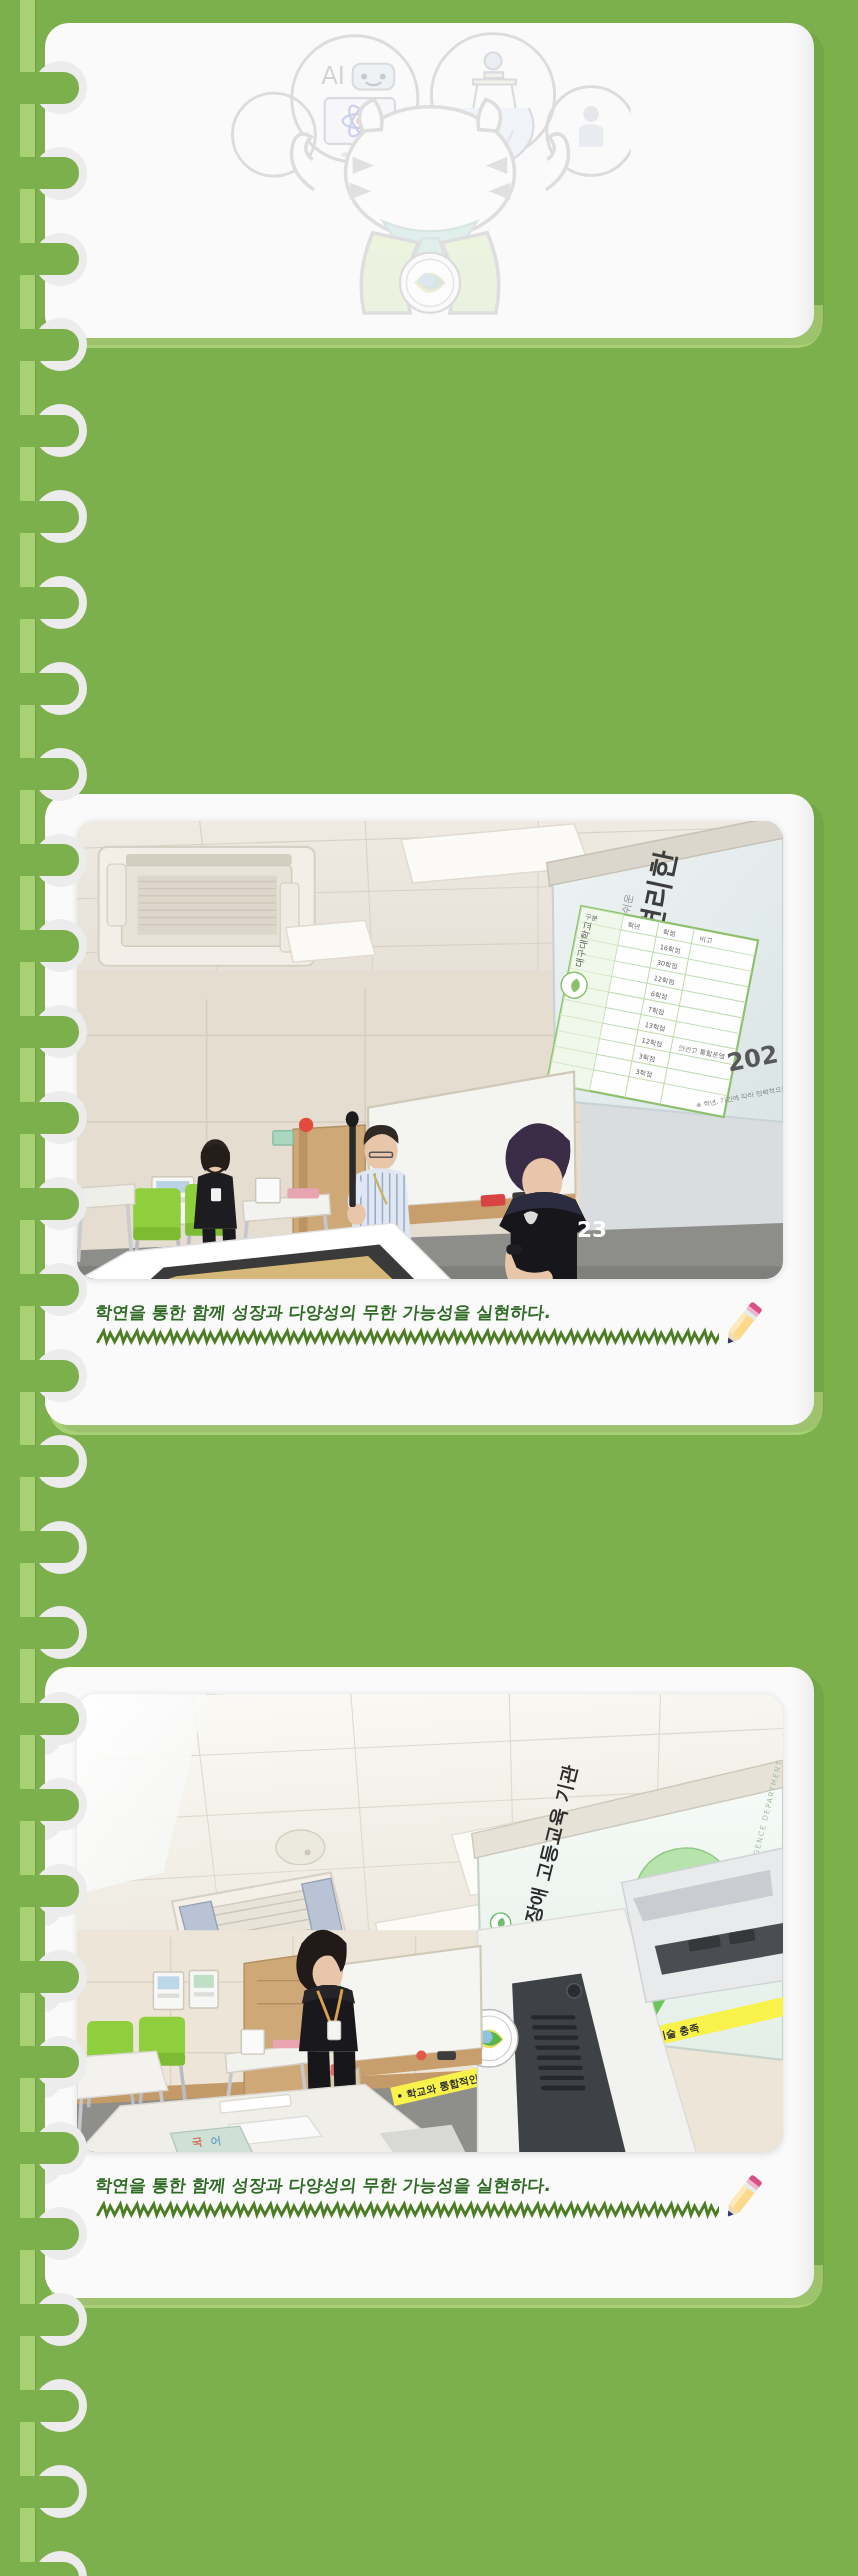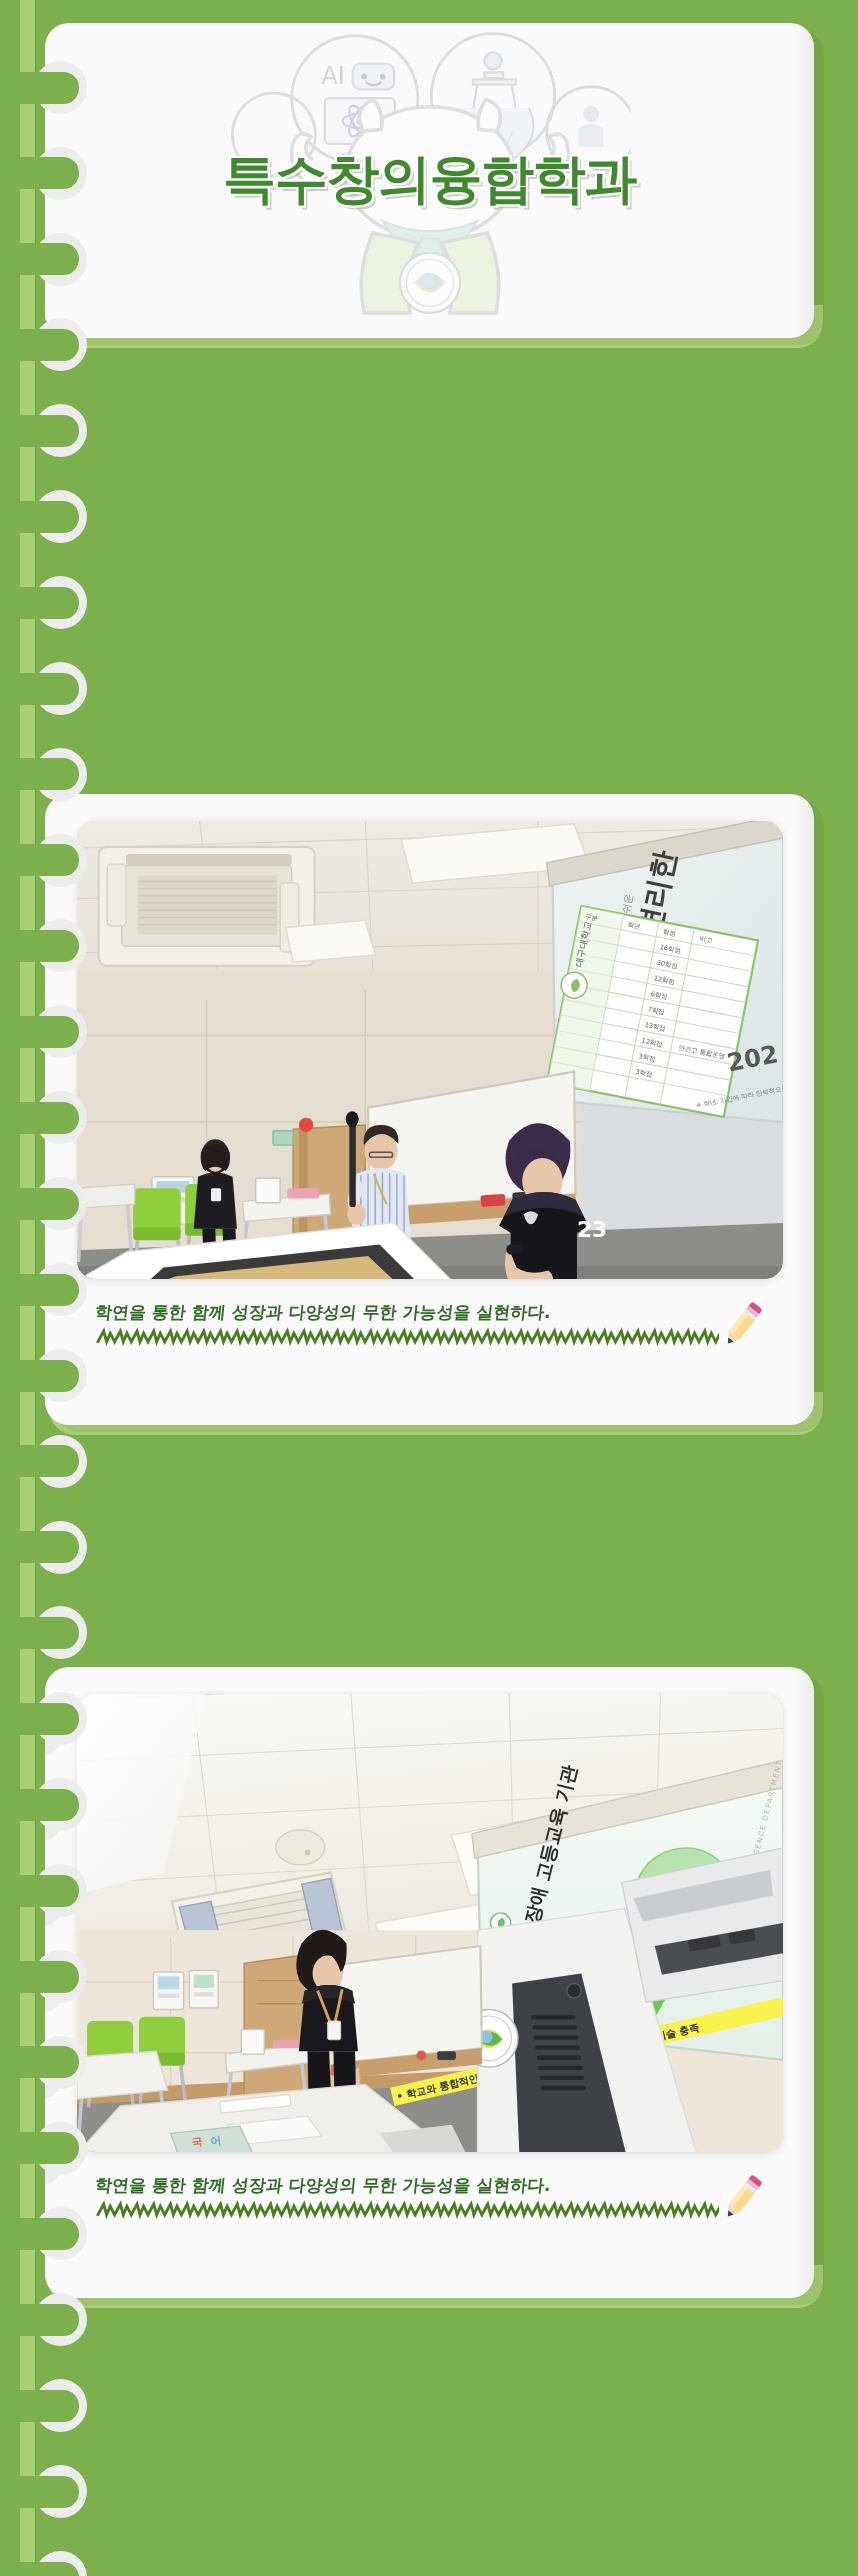--- a/index.html
+++ b/index.html
@@ -256,21 +256,20 @@
             <circle cx="280" cy="362" r="42" fill="#fcfcfc" stroke="#b1b1b1" stroke-width="3"></circle>
             <circle cx="280" cy="362" r="33" fill="#fff" stroke="#c7c7c7" stroke-width="2"></circle>
             <path d="M258 362 q22 -28 44 0 q-22 28 -44 0z" fill="#e3dc9a"></path>
             <path d="M262 360 q20 -22 38 2 q-20 20 -38 -2z" fill="#a9ccb8"></path>
             <circle cx="276" cy="358" r="10" fill="#b8cfe4"></circle>
           </g>
         </g>
       </svg>
 
       <div id="hero-title">
-        <div class="hero-line" id="hero-line-1">특수창의융합학과</div>
       </div>
     </div>
 
   </div>
 </div>
 
 <div class="card-wrap" id="wrap-photo-1" style="top:794px;">
   <div class="card-shadow"></div>
   <div class="card-stack"></div>
   <div class="card" style="padding-bottom:60px;">

